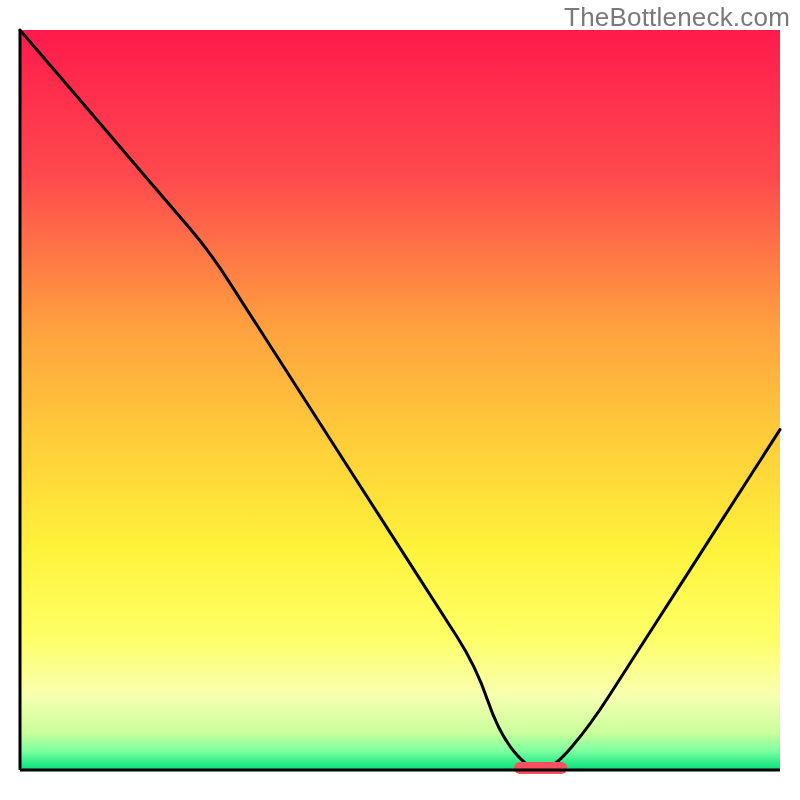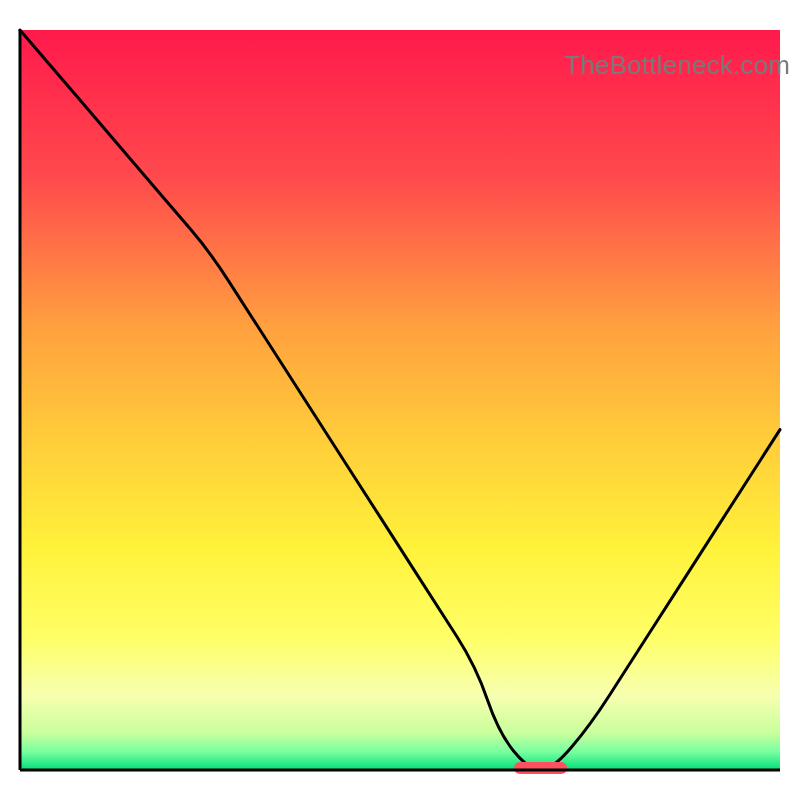--- a/index.html
+++ b/index.html
@@ -16,21 +16,20 @@
     height: 800px;
   }
   .watermark {
     position: absolute;
     top: 2px;
     right: 10px;
     font-size: 26px;
     font-weight: 500;
     color: #7a7a7a;
     letter-spacing: 0.2px;
-    margin-top: 48px;
   }
   svg.chart {
     position: absolute;
     left: 0;
     top: 0;
   }
 </style>
 </head>
 <body>
 

